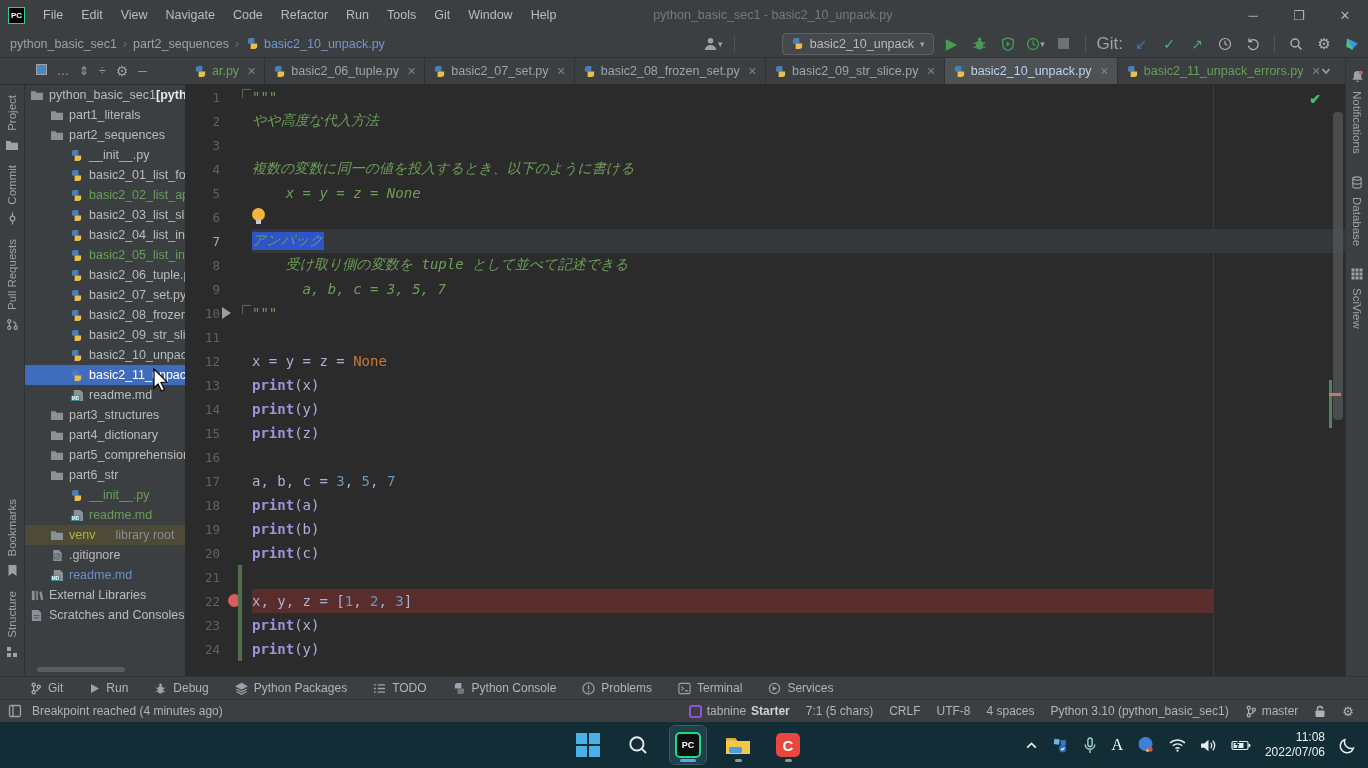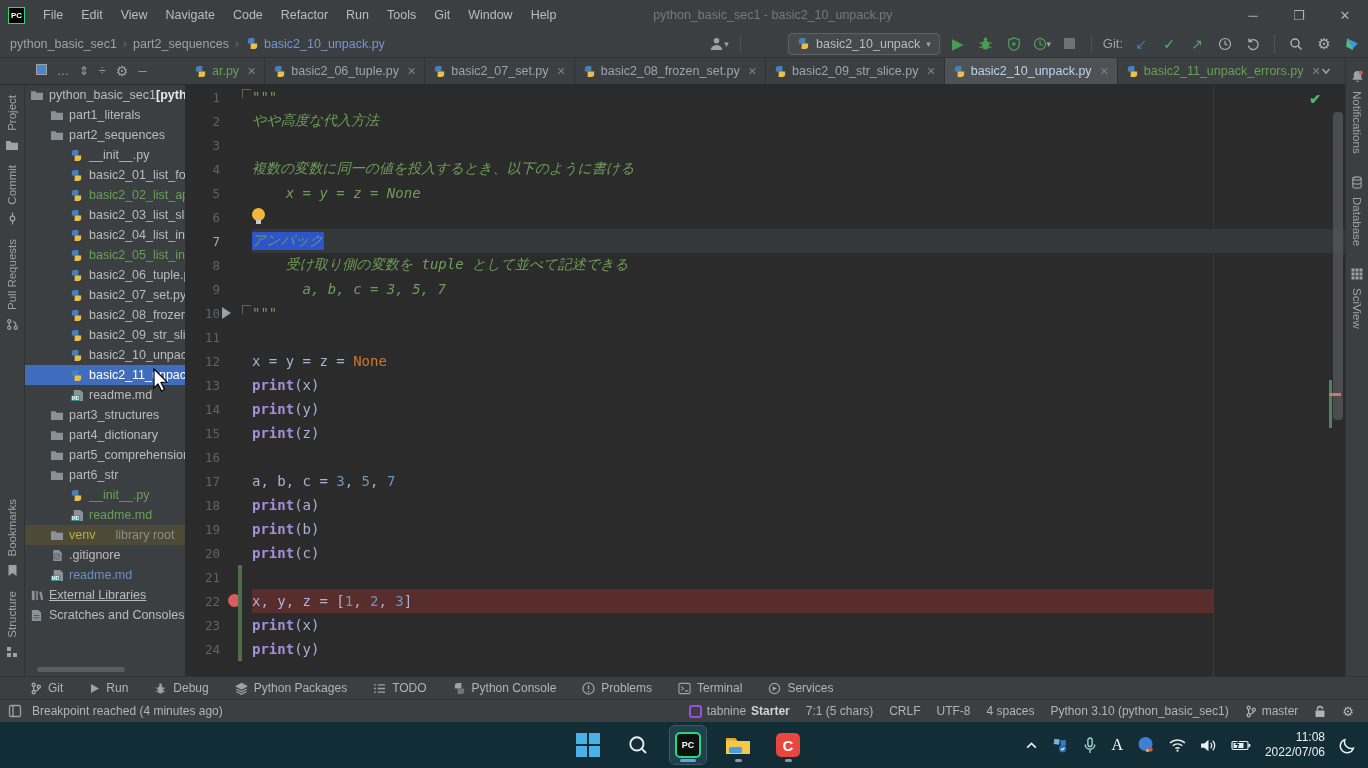--- a/index.html
+++ b/index.html
@@ -19,21 +19,21 @@
 
   
   #navbar { left:0; top:30px; width:1368px; height:28px; background:#3c3f41; display:flex; align-items:center; border-bottom:1px solid #323232; }
   .crumb { color:#9da2a8; font-size:12.5px; }
   .crumb-sep { color:#6e7377; font-size:12px; margin:0 6px; }
   .crumb-file { color:#7596cc; font-size:12.5px; }
   #nav-right { margin-left:auto; display:flex; align-items:center; gap:8px; padding-right:6px; }
   #run-config { display:flex; align-items:center; gap:6px; border:1px solid #5e6164; border-radius:4px; height:22px; padding:0 8px; color:#bbbbbb; font-size:12.5px; background:#45494b;margin-left:36px; }
   .tool-ic { width:20px; height:20px; display:flex; align-items:center; justify-content:center; font-size:13px; }
   .vsep { width:1px; height:18px; background:#515355; margin:0 3px; }
-  .git-label { color:#9da2a8; font-size:13px; }
+  .git-label { color:#9da2a8; font-size:17px; }
 
   
   #tabbar { left:0; top:58px; width:1368px; height:27px; background:#3c3f41; display:flex; align-items:stretch; border-bottom:1px solid #2b2b2b; }
   #panel-toolbar { width:186px; display:flex; align-items:center; gap:10px; padding-left:36px; flex:none; }
   .ptool { color:#9da2a8; font-size:12px; }
   .tab { display:flex; align-items:center; gap:5px; padding:0 8px; border-right:1px solid #2f3234; font-size:12.5px; color:#9aa5ae; }
   .tab.active { background:#4e5254; color:#bcd2ee; }
   .tab .close { color:#7d8287; font-size:11px; margin-left:3px; }
   .tab.green { color:#6a9e58; }
   #tabbar-right { margin-left:auto; display:flex; align-items:center; gap:10px; padding-right:10px; }
@@ -638,21 +638,21 @@
         <div class="trow" style="padding-left: 24px;">
           <span class="ic">
             <svg width="14" height="13" viewBox="0 0 15 14">
               <path d="M4 1h7l3 3v9H4z" fill="#8a9199"></path>
               <rect x="1" y="7" width="10" height="6" rx="1" fill="#2d8f8f"></rect>
               <text x="6" y="12" font-size="5.2" fill="#fff" text-anchor="middle" font-family="sans-serif" font-weight="bold">MD</text>
             </svg>
           </span>
           <span class=" t-blue">readme.md</span>
         </div>
-        <div class="trow" style="padding-left: 4px; text-decoration: underline;">
+        <div class="trow" style="padding-left: 4px;">
           <span class="ic">
             <svg width="13" height="13" viewBox="0 0 14 14">
               <rect x="2" y="2" width="3" height="10" fill="#8a9199"></rect>
               <rect x="6" y="2" width="3" height="10" fill="#6f7densit67c"></rect>
               <rect x="6" y="2" width="3" height="10" fill="#767d84"></rect>
               <rect x="10" y="3" width="2.5" height="9" transform="rotate(-12 11 3)" fill="#8a9199"></rect>
             </svg>
           </span>
           <span>External Libraries</span>
         </div>

